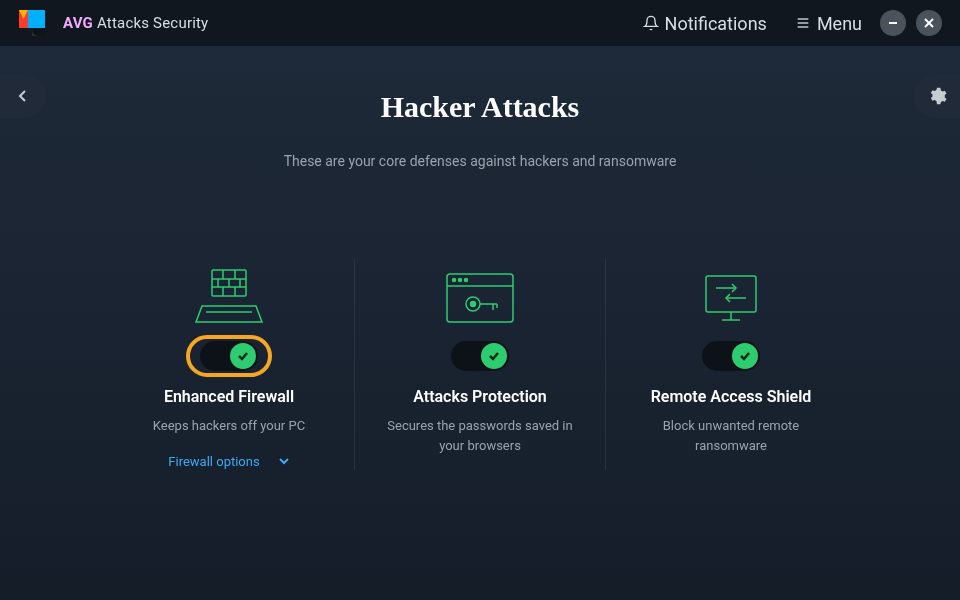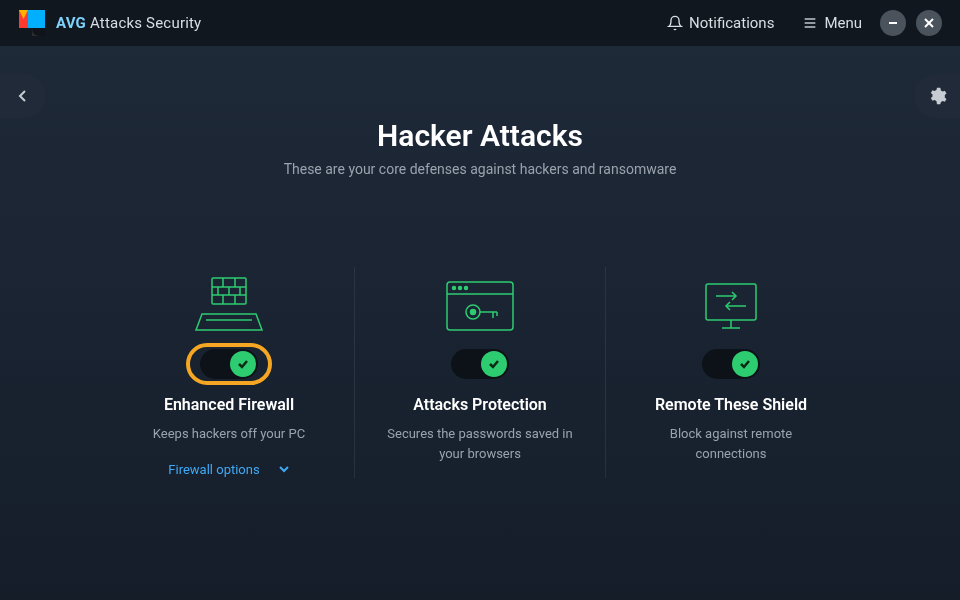--- a/index.html
+++ b/index.html
@@ -8,42 +8,42 @@
       background: linear-gradient(180deg, #1f2a3a 0%, #1a2432 50%, #151d29 100%);
       font-family: -apple-system, BlinkMacSystemFont, "Segoe UI", Roboto, Arial, sans-serif;
       color:#fff; overflow:hidden; position:relative;
     }
     .titlebar {
       height:46px; display:flex; align-items:center; padding:0 18px;
       background:#11171f;
     }
     .logo-wrap { display:flex; align-items:center; gap:10px; }
     .product { font-size:15px; color:#d9dee4; font-weight:400; letter-spacing:.2px; }
-    .product b { font-weight:700; color:#7dd3fc; }
+    .product b { font-weight:700; color:#f0abfc;margin-left:7px; }
     .spacer { flex:1; }
-    .top-btn { display:flex; align-items:center; gap:6px; color:#d9dee4; font-size:15px;
+    .top-btn { display:flex; align-items:center; gap:6px; color:#d9dee4; font-size:18px;
       padding:4px 8px; cursor:pointer; }
     .top-btn svg { display:block; }
     .circ-btn { width:26px; height:26px; border-radius:50%; background:#4a525c;
       display:flex; align-items:center; justify-content:center; margin-left:10px; cursor:pointer; }
     .circ-btn svg { display:block; }
 
     .back-pill {
       position:absolute; left:0; top:74px; width:46px; height:44px;
       background:#202a38; border-radius:0 22px 22px 0; display:flex;
       align-items:center; justify-content:center; cursor:pointer;
     }
     .gear-pill {
       position:absolute; right:0; top:74px; width:46px; height:44px;
       background:#202a38; border-radius:22px 0 0 22px; display:flex;
       align-items:center; justify-content:center; cursor:pointer;
     }
 
-    .page-title { text-align:center; margin-top:72px; font-size:30px; font-weight:600; }
-    .page-sub { text-align:center; margin-top:8px; font-size:14px; color:#9aa3ad; }
+    .page-title { text-align:center; margin-top:44px; font-size:30px; font-weight:600;font-family:Liberation Serif, serif; }
+    .page-sub { text-align:center; margin-top:29px; font-size:14px; color:#9aa3ad; }
 
     .cards { display:flex; justify-content:flex-start; margin-top:90px; padding:0 104px; }
     .card { flex:1; text-align:center; padding:0 28px; position:relative; }
     .card + .card { border-left:1px solid rgba(255,255,255,0.08); }
 
     .icon-slot { height:78px; display:flex; align-items:center; justify-content:center; }
     .icon-slot svg { display:block; }
 
     .toggle-row { display:flex; justify-content:center; margin-top:4px; position:relative; }
     .toggle {
@@ -207,17 +207,17 @@
     </div>
     <div class="toggle-row">
       <div class="toggle">
         <div class="knob">
           <svg width="14" height="14" viewBox="0 0 14 14" fill="none" stroke="#0b2914" stroke-width="2.5">
               <polyline points="3,7 6,10 11,4"></polyline>
             </svg>
         </div>
       </div>
     </div>
-    <div class="card-title">Remote These Shield</div>
-    <div class="card-desc">Block against remote connections</div>
+    <div class="card-title">Remote Access Shield</div>
+    <div class="card-desc">Block unwanted remote ransomware</div>
   </div>
 
 </div>
 
 </body></html>

